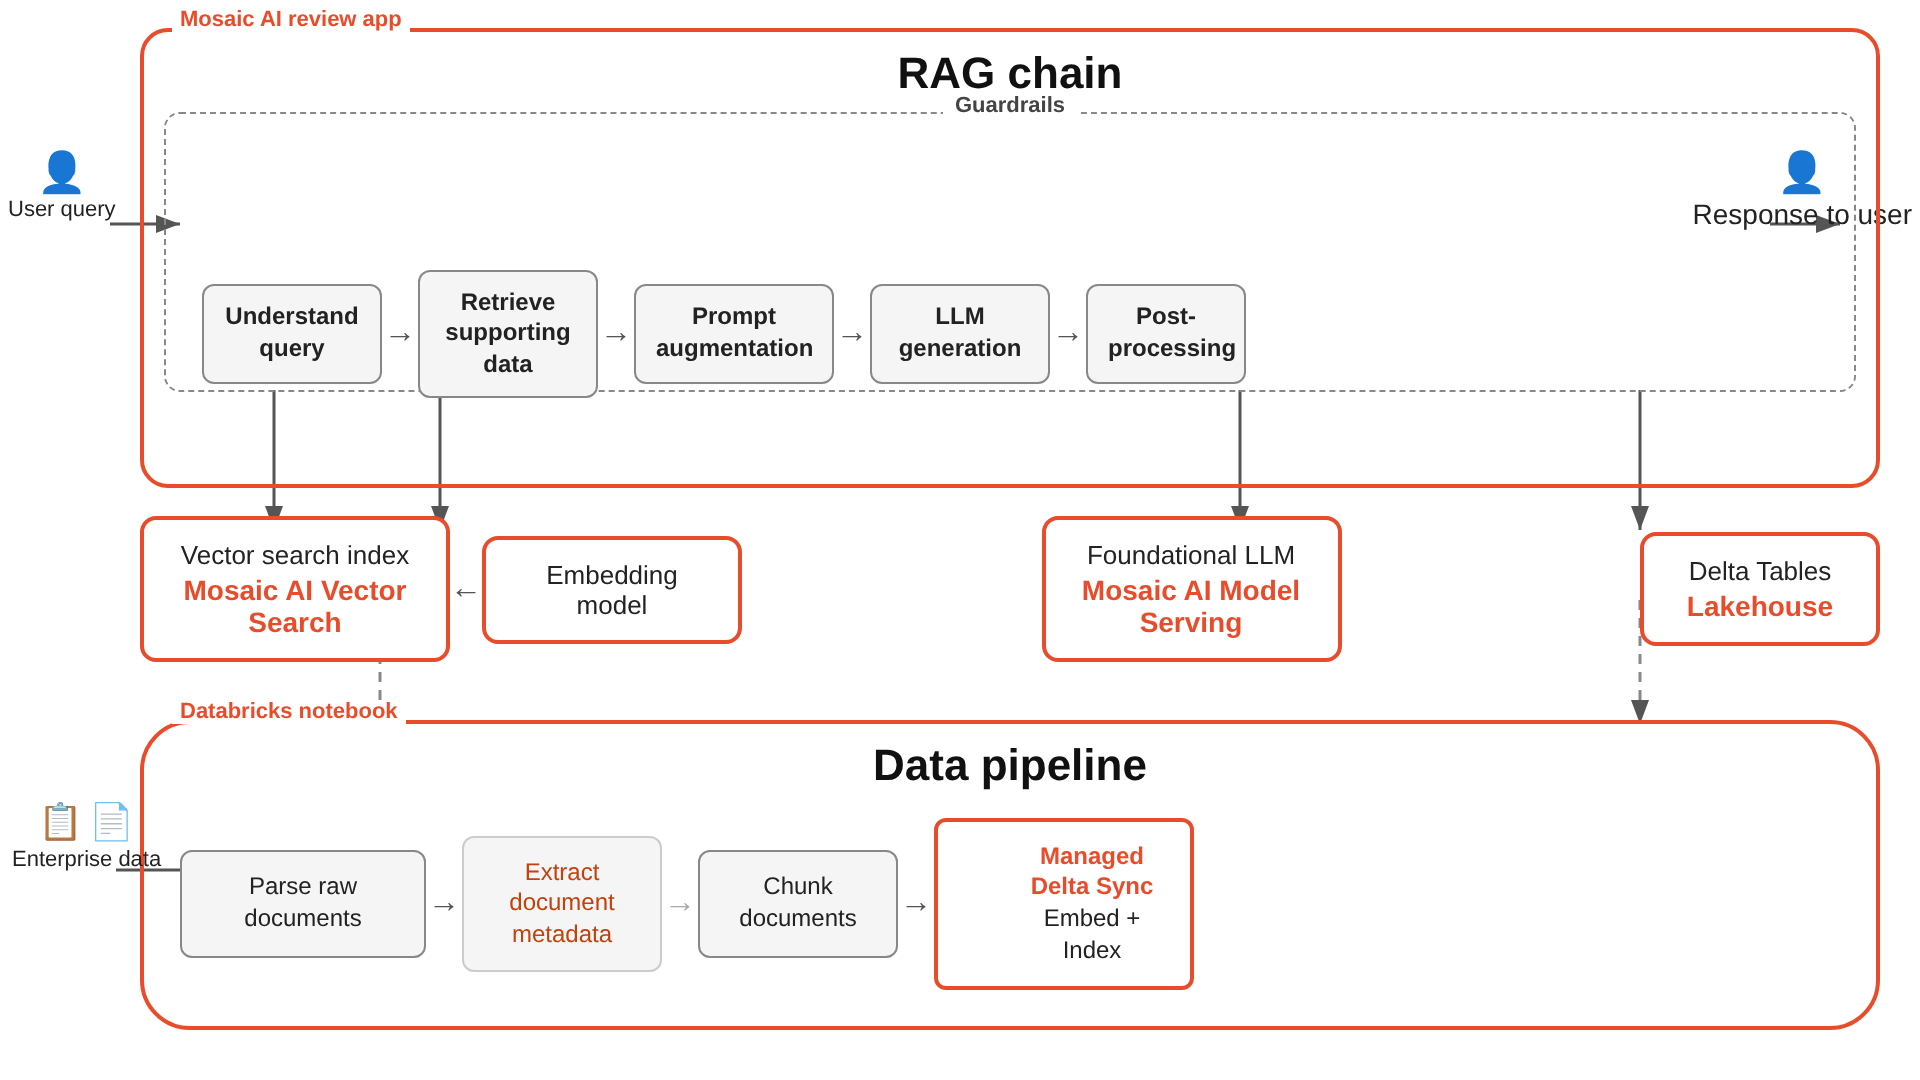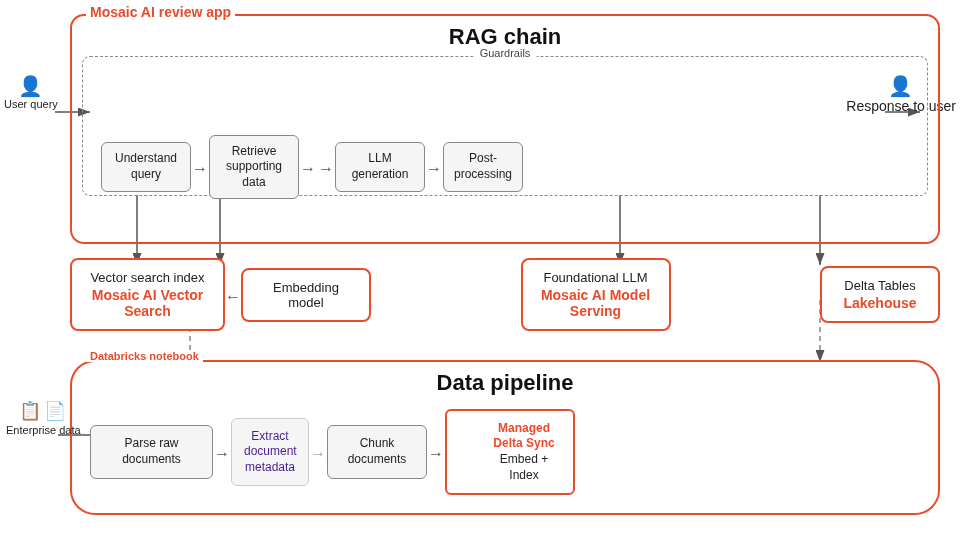--- a/index.html
+++ b/index.html
@@ -30,21 +30,21 @@
       border-radius: 14px;
       background: transparent;
     }
 
     .rag-label {
       position: absolute;
       top: -12px;
       left: 14px;
       background: #fff;
       color: #e84c2b;
-      font-size: 14px;
+      font-size: 11px;
       font-weight: 600;
       padding: 0 4px;
     }
 
     .rag-title {
       position: absolute;
       top: 8px;
       left: 0; right: 0;
       text-align: center;
       font-size: 22px;
@@ -54,20 +54,21 @@
 
     
     .guardrails-box {
       position: absolute;
       top: 40px;
       left: 10px;
       right: 10px;
       height: 140px;
       border: 1.5px dashed #888;
       border-radius: 8px;
+      font-weight: bold;
     }
 
     .guardrails-label {
       position: absolute;
       top: -10px;
       left: 50%;
       transform: translateX(-50%);
       background: #fff;
       color: #444;
       font-size: 11px;
@@ -300,20 +301,23 @@
       <div class="rag-steps">
 
         <div class="step-box" style="width:90px;">
           <span>Understand<br>query</span>
         </div>
         <div class="arrow-right">→</div>
         <div class="step-box" style="width:90px;">
           <span>Retrieve<br>supporting<br>data</span>
         </div>
         <div class="arrow-right">→</div>
+        <div class="step-box" style="width:100px;">
+          <span>Prompt<br>augmentation</span>
+        </div>
         <div class="arrow-right">→</div>
         <div class="step-box" style="width:90px;">
           <span>LLM<br>generation</span>
         </div>
         <div class="arrow-right">→</div>
         <div class="step-box" style="width:80px;">
           <span>Post-<br>processing</span>
         </div>
 
       </div>
@@ -352,21 +356,21 @@
   <div class="dp-outer">
     <span class="dp-label">Databricks notebook</span>
     <div class="dp-title">Data pipeline</div>
 
     <div class="dp-steps">
 
       <div class="dp-box" style="width:123px;">
         <span>Parse raw<br>documents</span>
       </div>
       <div class="arrow-right">→</div>
-      <div class="dp-box" style="width:78px;color:#4c1d95;border-color:#ccc;">
+      <div class="dp-box" style="width:100px;color:#c2410c;border-color:#ccc;">
         <span>Extract<br>document<br>metadata</span>
       </div>
       <div class="arrow-right" style="color:#aaa;">→</div>
       <div class="dp-box" style="width:100px;">
         <span>Chunk<br>documents</span>
       </div>
       <div class="arrow-right">→</div>
       <div class="dp-box-highlight" style="width:130px;padding-left:40px;">
         <span class="dp-highlight-text">Managed Delta Sync</span><br>
         <span style="font-size:12px;color:#222;">Embed + Index</span>

